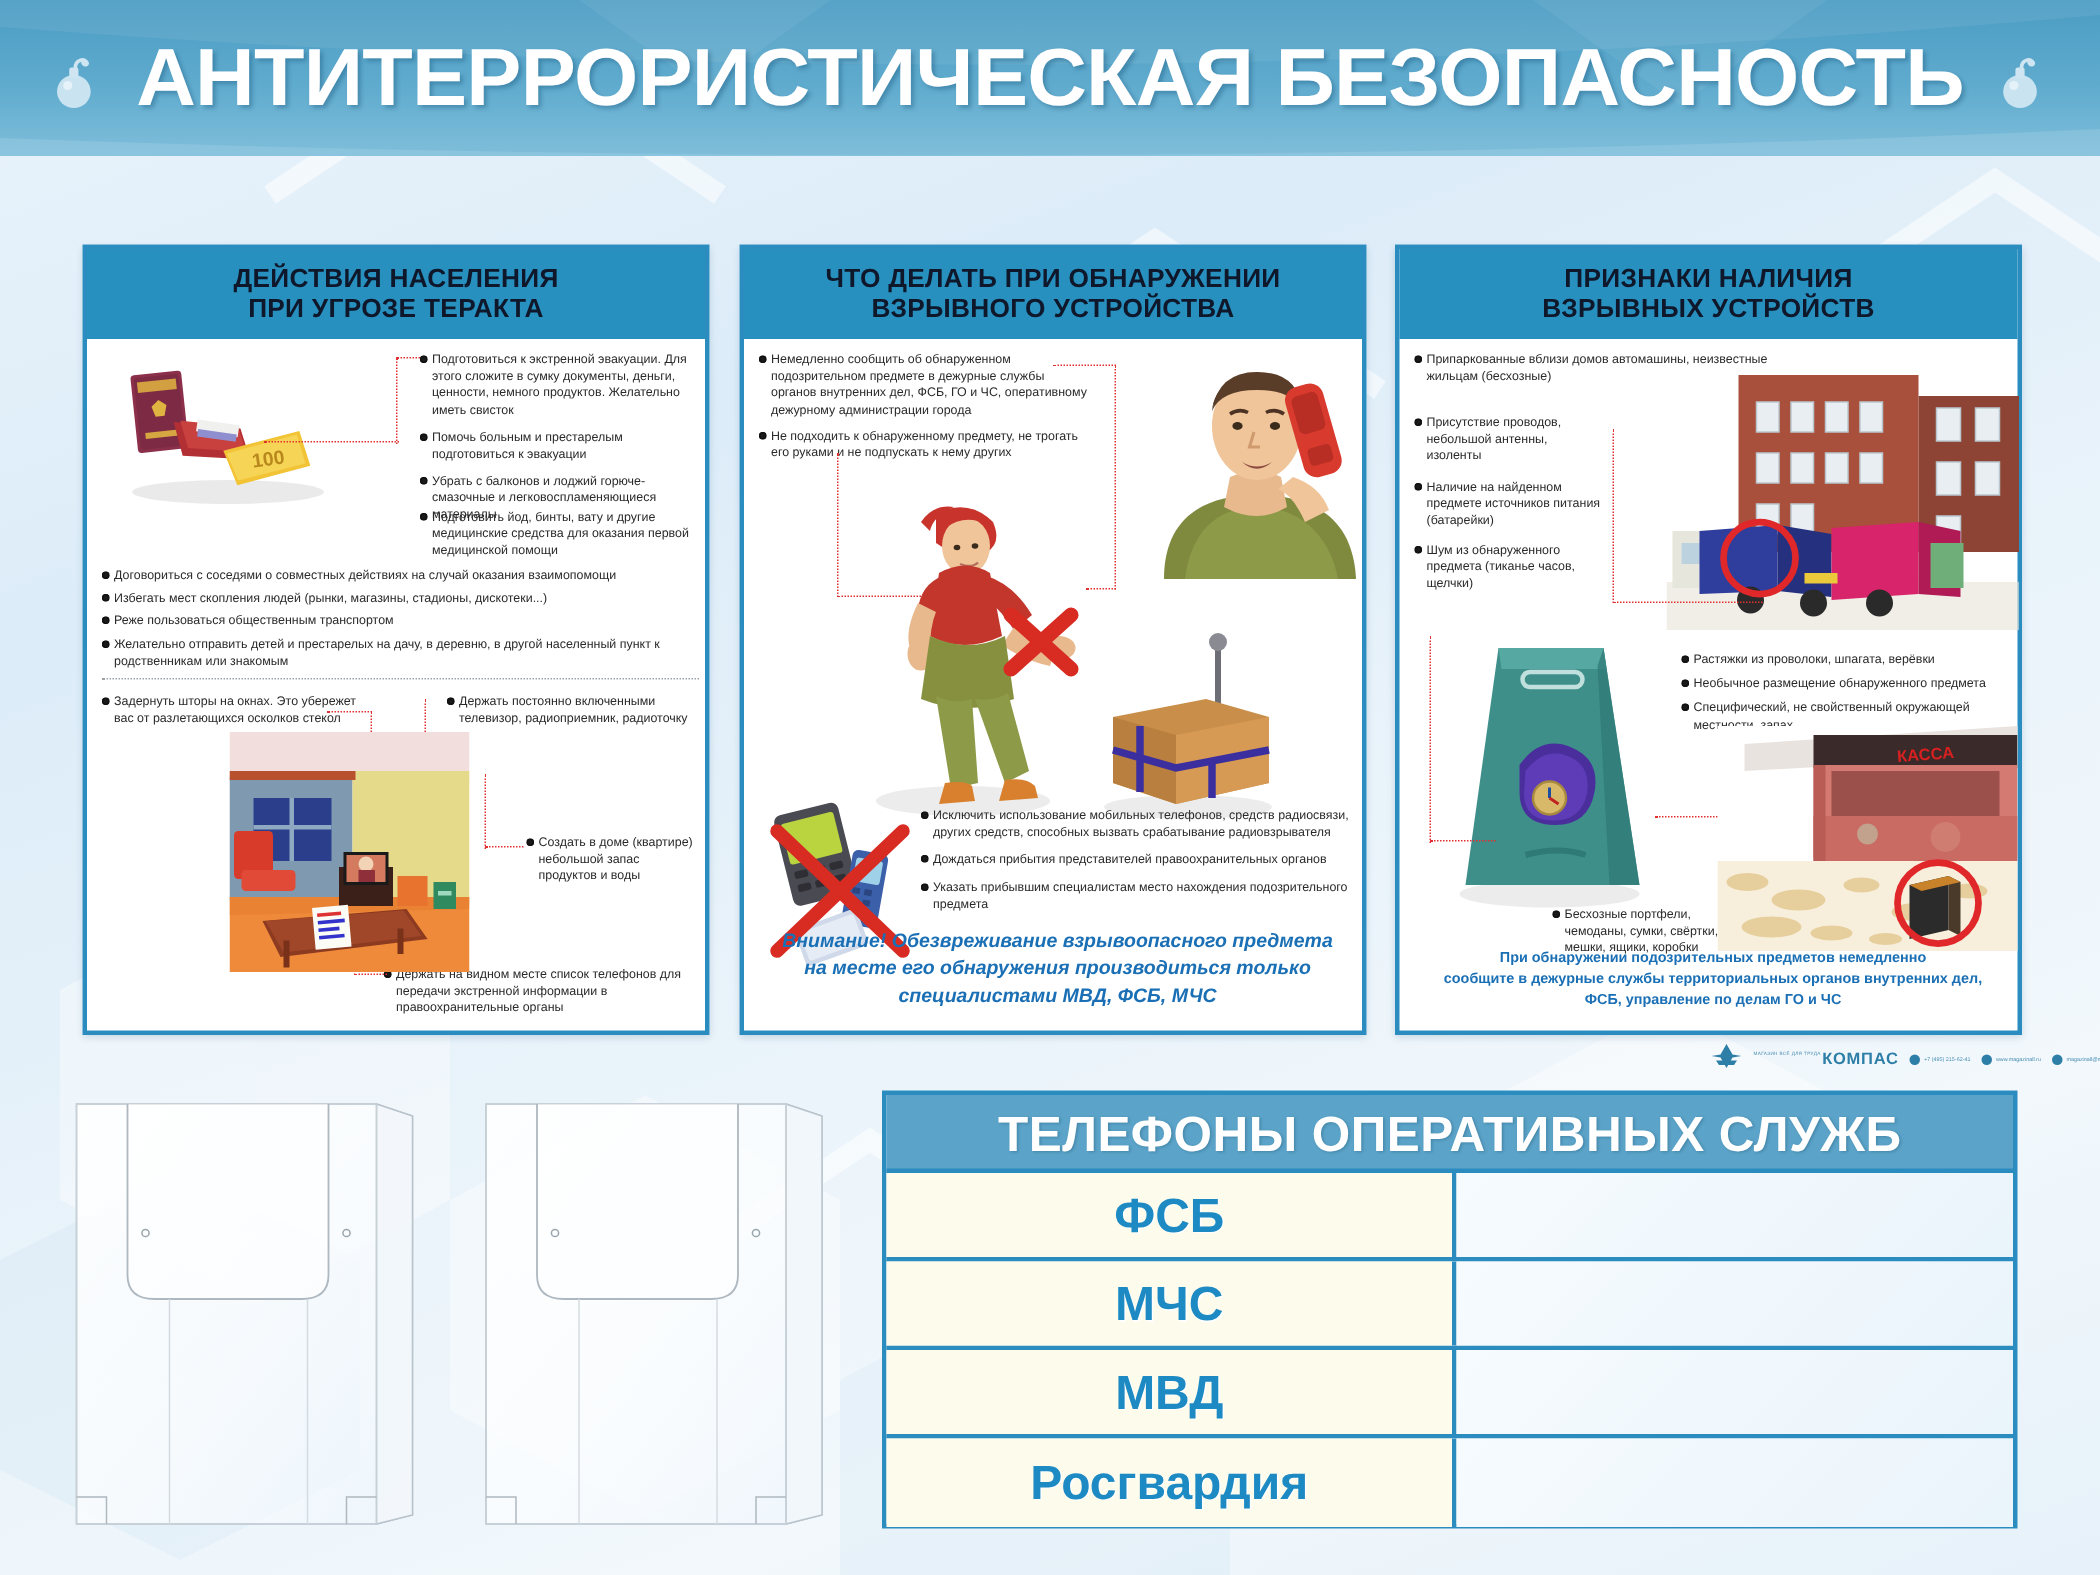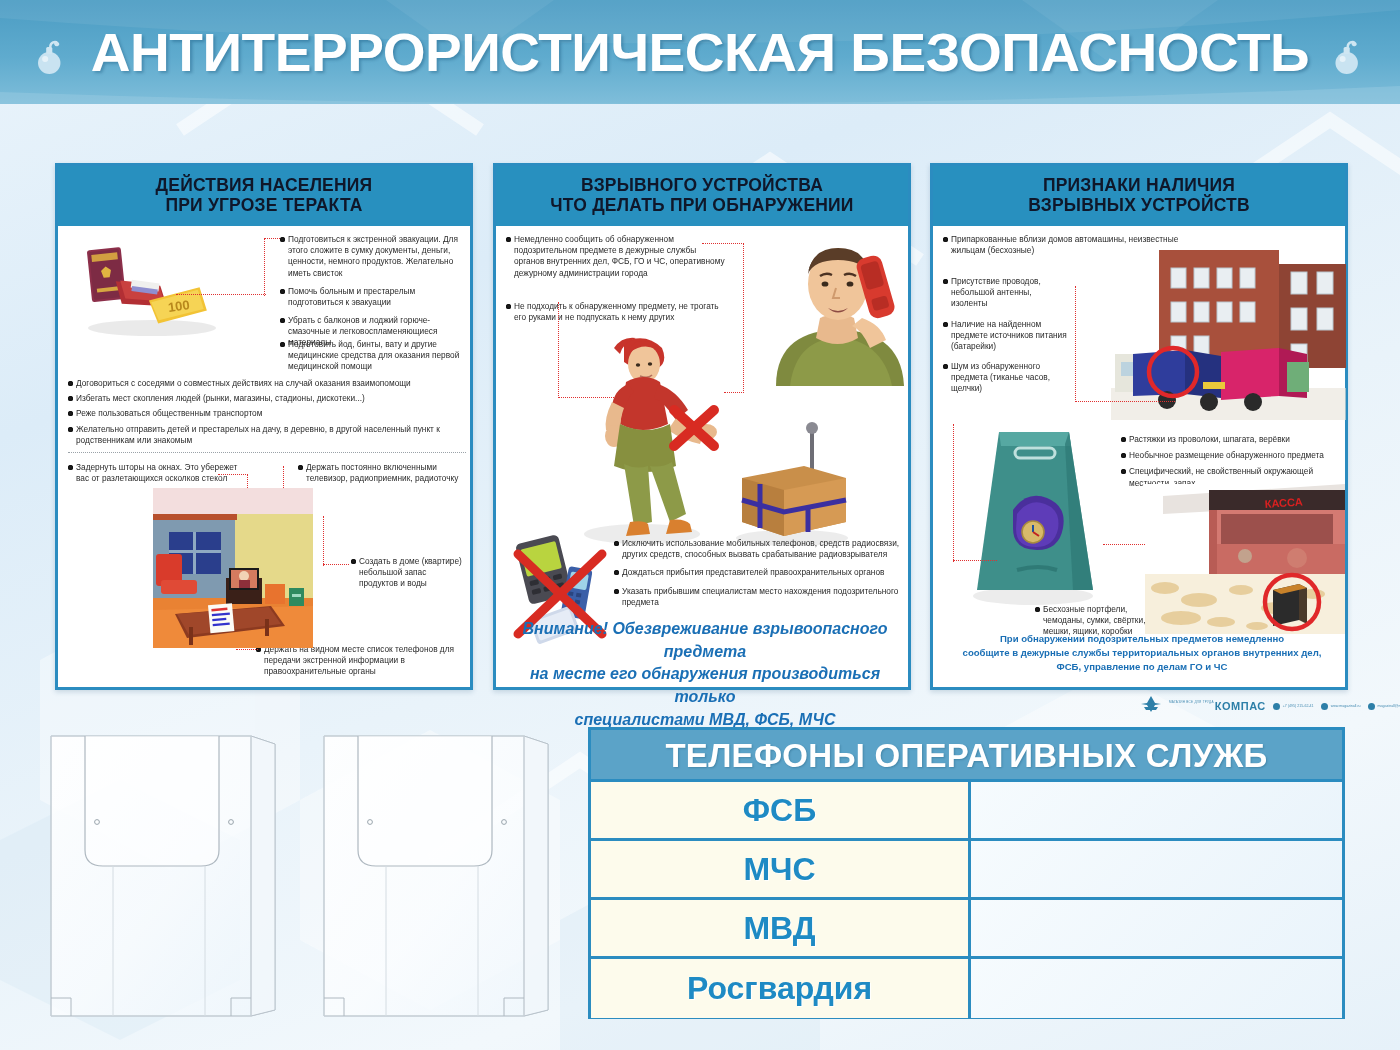--- a/index.html
+++ b/index.html
@@ -304,27 +304,27 @@
             <rect x="59" y="130" width="14" height="2.4" fill="#33c"></rect>
             <rect x="59" y="135" width="17" height="2.4" fill="#33c"></rect>
           </g>
         </svg>
       </div>
     </div>
   </div>
 
   <div class="panel" id="panel2">
     <div class="panel-head">
+      <div>ЧТО ДЕЛАТЬ ПРИ ОБНАРУЖЕНИИ</div>
       <div>ВЗРЫВНОГО УСТРОЙСТВА</div>
-      <div>ЧТО ДЕЛАТЬ ПРИ ОБНАРУЖЕНИИ</div>
     </div>
     <div class="panel-body" style="height:462px;">
 
       <ul class="blist" style="position:absolute;left:10px;top:8px;width:222px;">
-        <li style="margin-bottom:22px;">Немедленно сообщить об обнаруженном подозрительном предмете в дежурные службы органов внутренних дел, ФСБ, ГО и ЧС, оперативному дежурному администрации города</li>
+        <li style="margin-bottom:6px;">Немедленно сообщить об обнаруженном подозрительном предмете в дежурные службы органов внутренних дел, ФСБ, ГО и ЧС, оперативному дежурному администрации города</li>
         <li>Не подходить к обнаруженному предмету, не трогать его руками и не подпускать к нему других</li>
       </ul>
 
       <div class="art" style="left:250px;top:0px;width:168px;height:160px;">
         <svg width="168" height="160" viewBox="0 0 168 160">
           <ellipse cx="95" cy="150" rx="62" ry="10" fill="#dcdcdc" opacity=".5"></ellipse>
           <path d="M30 160 C30 118 58 104 92 104 C128 104 156 118 158 160 Z" fill="#7f8a3f"></path>
           <path d="M44 160 C48 126 68 112 92 112 C118 112 140 128 146 160 Z" fill="#8d9a48"></path>
           <path d="M74 92 q18 -8 34 0 l4 20 q-20 12 -42 0 z" fill="#e8b98d"></path>
           <ellipse cx="92" cy="58" rx="30" ry="36" fill="#f0c59a"></ellipse>
@@ -433,21 +433,21 @@
         </svg>
       </div>
 
       <ul class="blist" style="position:absolute;left:118px;top:312px;width:290px;">
         <li>Исключить использование мобильных телефонов, средств радиосвязи, других средств, способных вызвать срабатывание радиовзрывателя</li>
         <li>Дождаться прибытия представителей правоохранительных органов</li>
         <li>Указать прибывшим специалистам место нахождения подозрительного предмета</li>
       </ul>
 
       <div style="position:absolute;left:10px;top:392px;width:398px;text-align:center;color:#1a6fb5;
-                  font-weight:bold;font-size:16px;line-height:1.42;font-style:italic;">
+                  font-weight:bold;font-size:13px;line-height:1.42;font-style:italic;">
         <div>Внимание! Обезвреживание взрывоопасного предмета</div>
         <div>на месте его обнаружения производиться только</div>
         <div>специалистами МВД, ФСБ, МЧС</div>
       </div>
     </div>
   </div>
 
   <div class="panel" id="panel3">
     <div class="panel-head">
       <div>ПРИЗНАКИ НАЛИЧИЯ</div>

